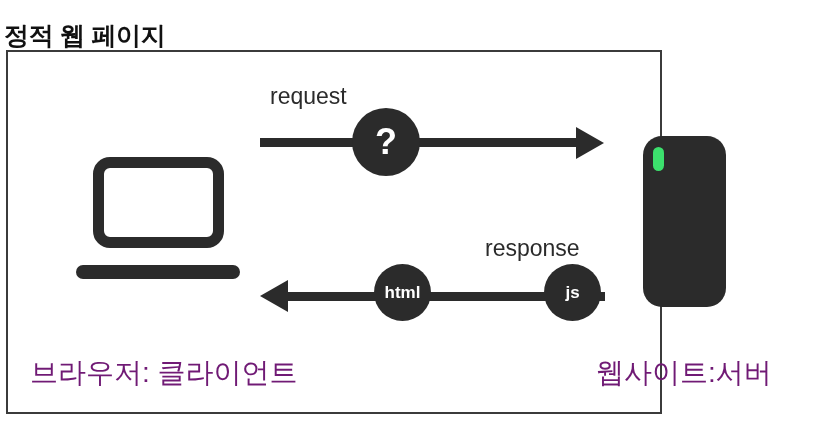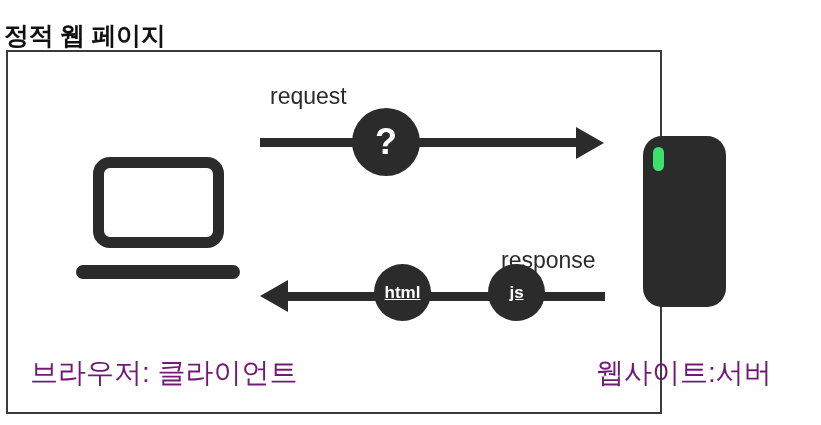--- a/index.html
+++ b/index.html
@@ -92,21 +92,21 @@
   
   .flow-label {
     position: absolute;
     font-size: 23px;
     color: #2b2b2b;
     font-weight: 400;
     white-space: nowrap;
     line-height: 1;
   }
   #request-label { left: 262px; top: 33px; }
-  #response-label { left: 477px; top: 197px; margin-left: 16px; }
+  #response-label { left: 477px; top: 185px; }
 
   .arrow-line {
     position: absolute;
     background: #2b2b2b;
     height: 9px;
   }
   #request-line {
     left: 252px;
     top: 86px;
     width: 334px;
@@ -153,25 +153,24 @@
     top: 56px;
     width: 68px;
     height: 68px;
     font-size: 36px;
   }
   .badge-asset {
     top: 212px;
     width: 57px;
     height: 57px;
     font-size: 17px;
-    text-decoration: underline;
   }
   #badge-html { left: 366px; }
   #badge-css  { left: 439px; }
-  #badge-js   { left: 480px; }
+  #badge-js   { left: 536px; }
 
   
   .caption {
     position: absolute;
     font-size: 28px;
     color: #701a75;
     white-space: nowrap;
     line-height: 1;
   }
   #caption-client { left: 22px; top: 307px; }

